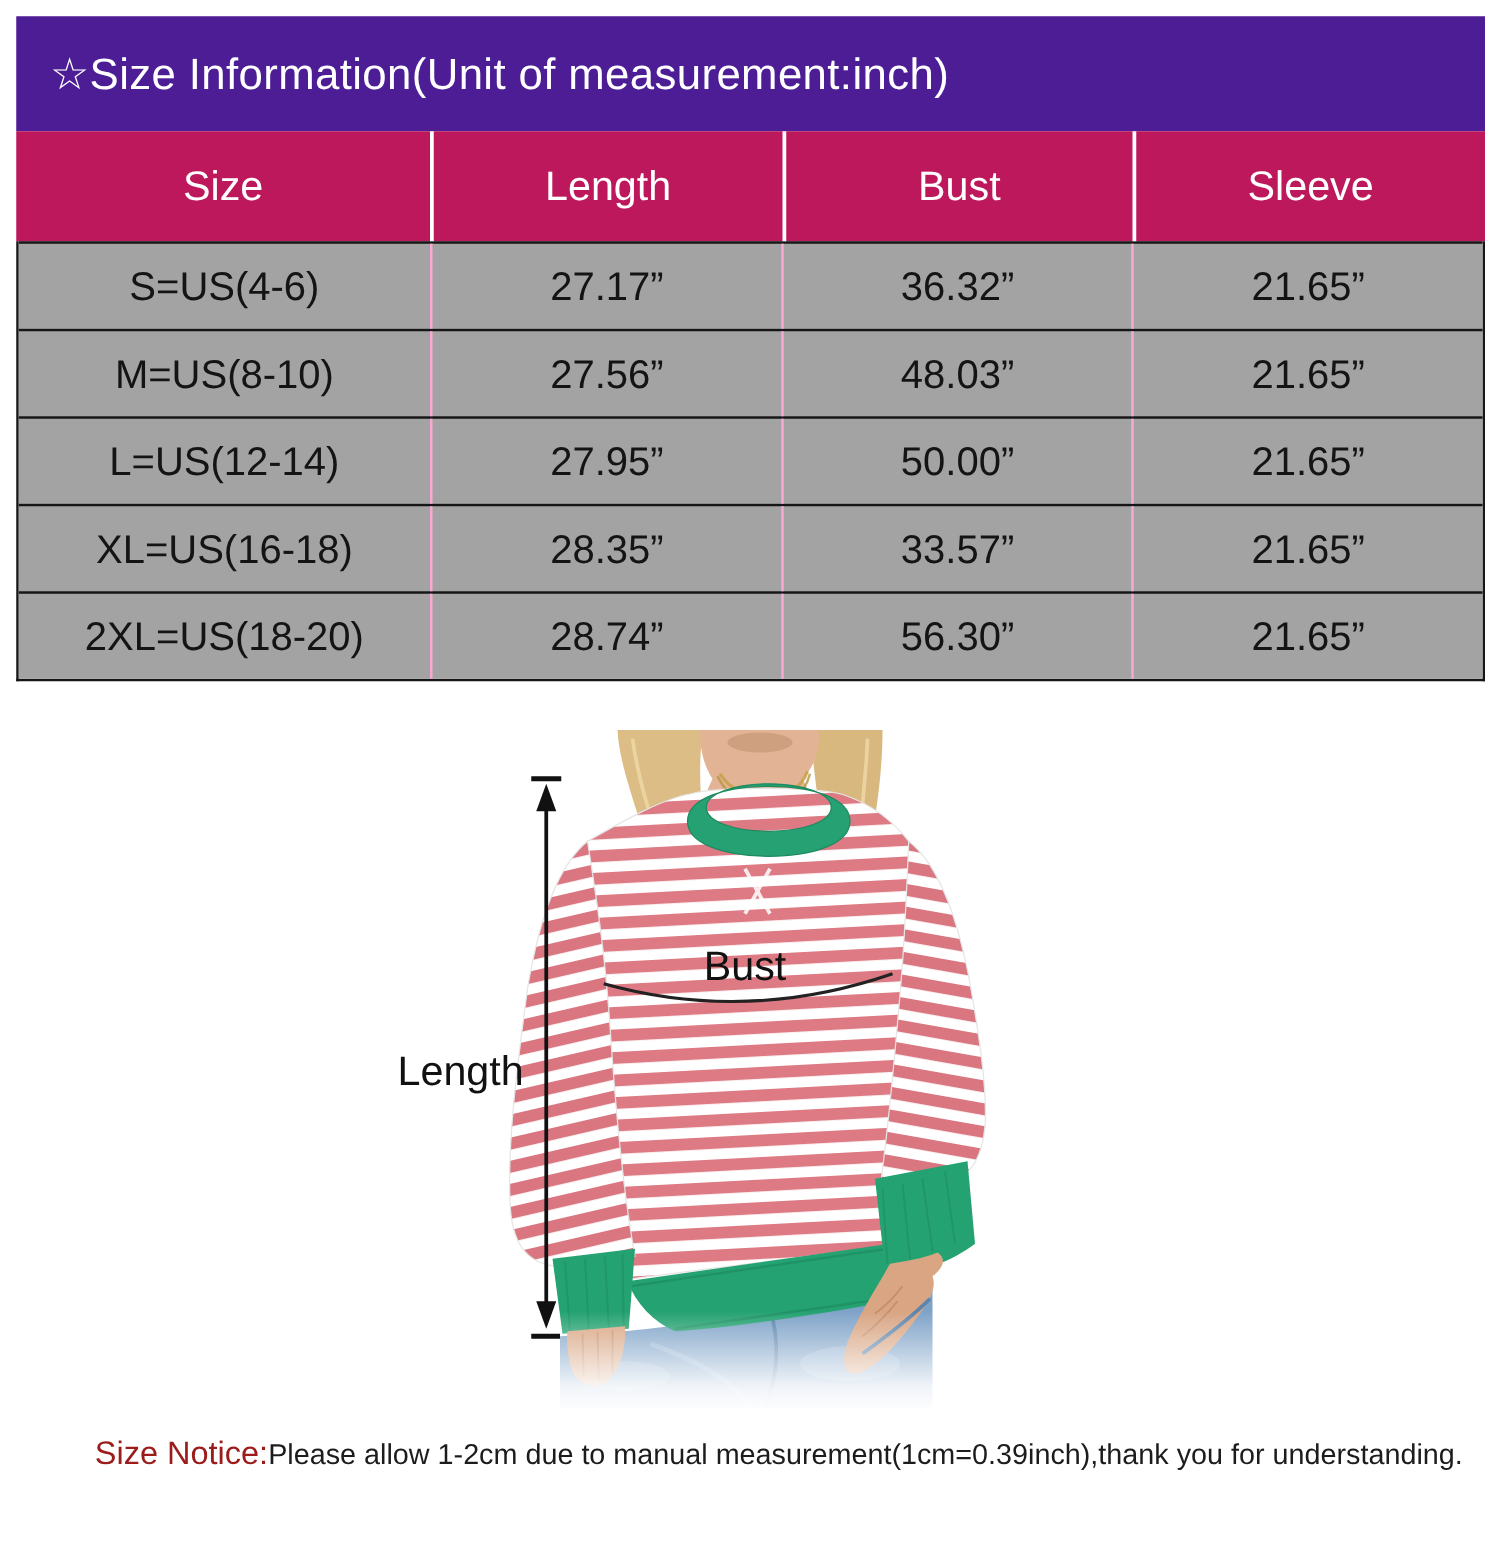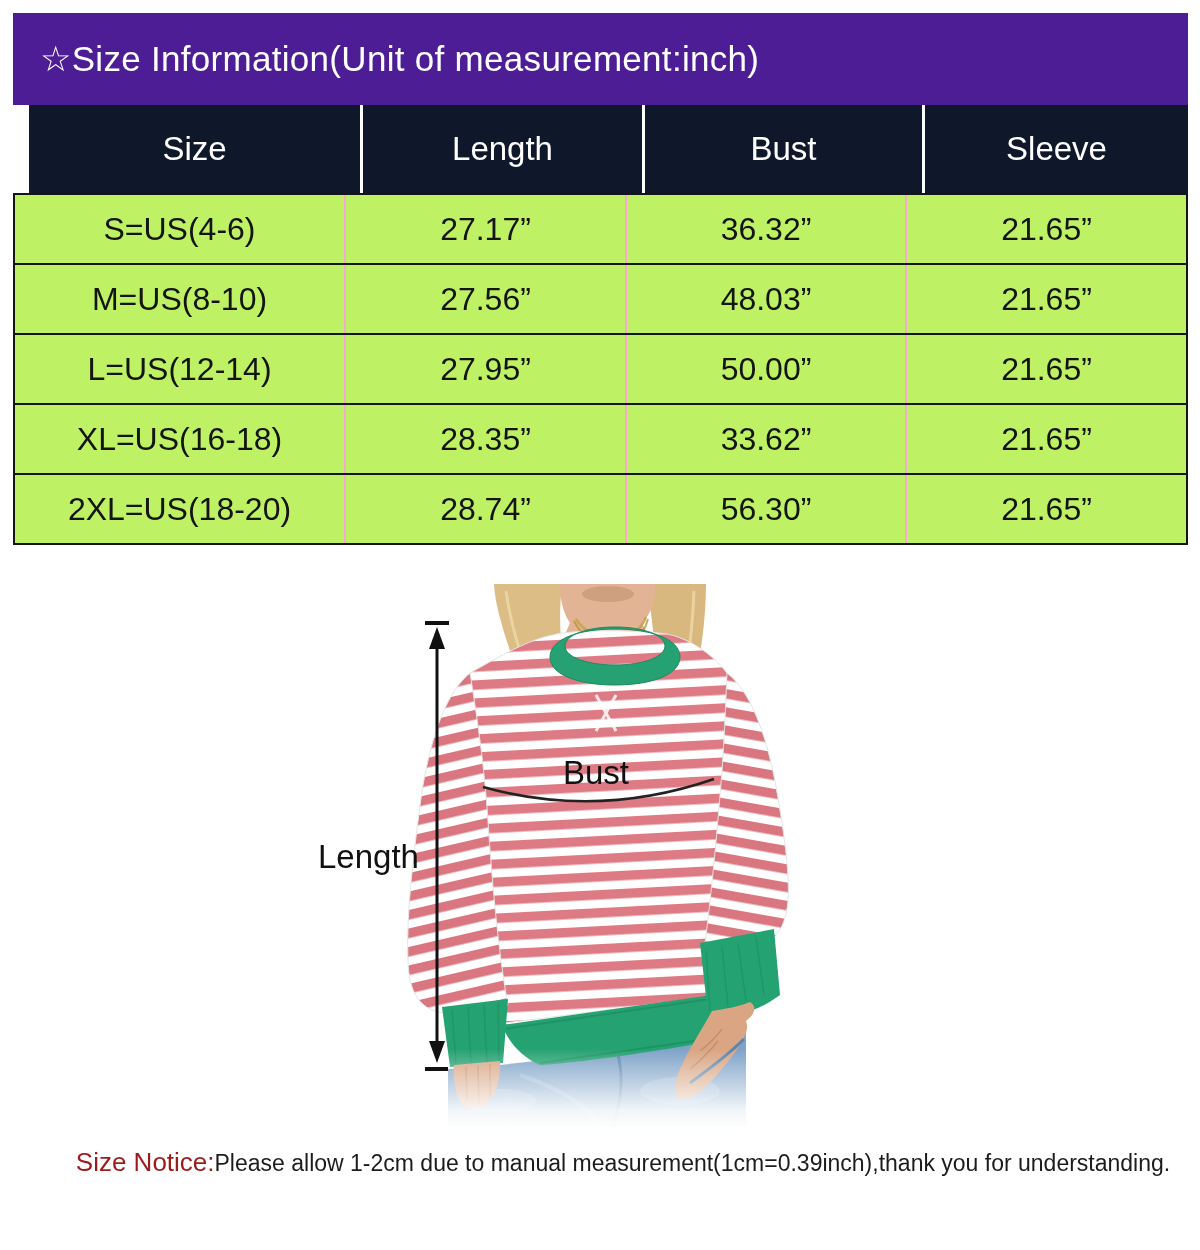--- a/index.html
+++ b/index.html
@@ -12,31 +12,31 @@
   }
   .sheet{margin:13px 12px 0 13px;}
   .title-bar{
     height:92px;background:#4c1d95;color:#ffffff;
     display:flex;align-items:center;
     padding-left:27px;font-size:35px;letter-spacing:.3px;
     box-sizing:border-box;
   }
   .header-row{
     display:grid;grid-template-columns:331px 282px 280px 1fr;
-    background:#0f172a;height:88px;margin-left:16px;
+    background:#be185d;height:88px;
   }
   .header-cell{
     display:flex;align-items:center;justify-content:center;
     color:#ffffff;font-size:33px;border-left:3px solid #ffffff;
   }
   .header-cell:first-child{border-left:none;}
   .table-body{border:2px solid #161616;border-top:none;}
   .t-row{
     display:grid;grid-template-columns:329px 281px 280px 1fr;
-    height:68px;border-top:2px solid #161616;background:#bef264;
+    height:68px;border-top:2px solid #161616;background:#a3a3a3;
   }
   .t-cell{
     display:flex;align-items:center;justify-content:center;
     font-size:32px;color:#141414;border-left:2px solid #f9a8d4;
   }
   .t-cell:first-child{border-left:none;}
   .figure-wrap{margin-top:16px;}
   .figure-wrap svg{display:block;}
   .notices{margin-left:46px;text-align:center;}
   .notice{margin:0;white-space:nowrap;}
@@ -78,21 +78,21 @@
       </div>
       <div class="t-row">
         <div class="t-cell">L=US(12-14)</div>
         <div class="t-cell">27.95”</div>
         <div class="t-cell">50.00”</div>
         <div class="t-cell">21.65”</div>
       </div>
       <div class="t-row">
         <div class="t-cell">XL=US(16-18)</div>
         <div class="t-cell">28.35”</div>
-        <div class="t-cell">33.62”</div>
+        <div class="t-cell">33.57”</div>
         <div class="t-cell">21.65”</div>
       </div>
       <div class="t-row">
         <div class="t-cell">2XL=US(18-20)</div>
         <div class="t-cell">28.74”</div>
         <div class="t-cell">56.30”</div>
         <div class="t-cell">21.65”</div>
       </div>
     </div>
   </div>

